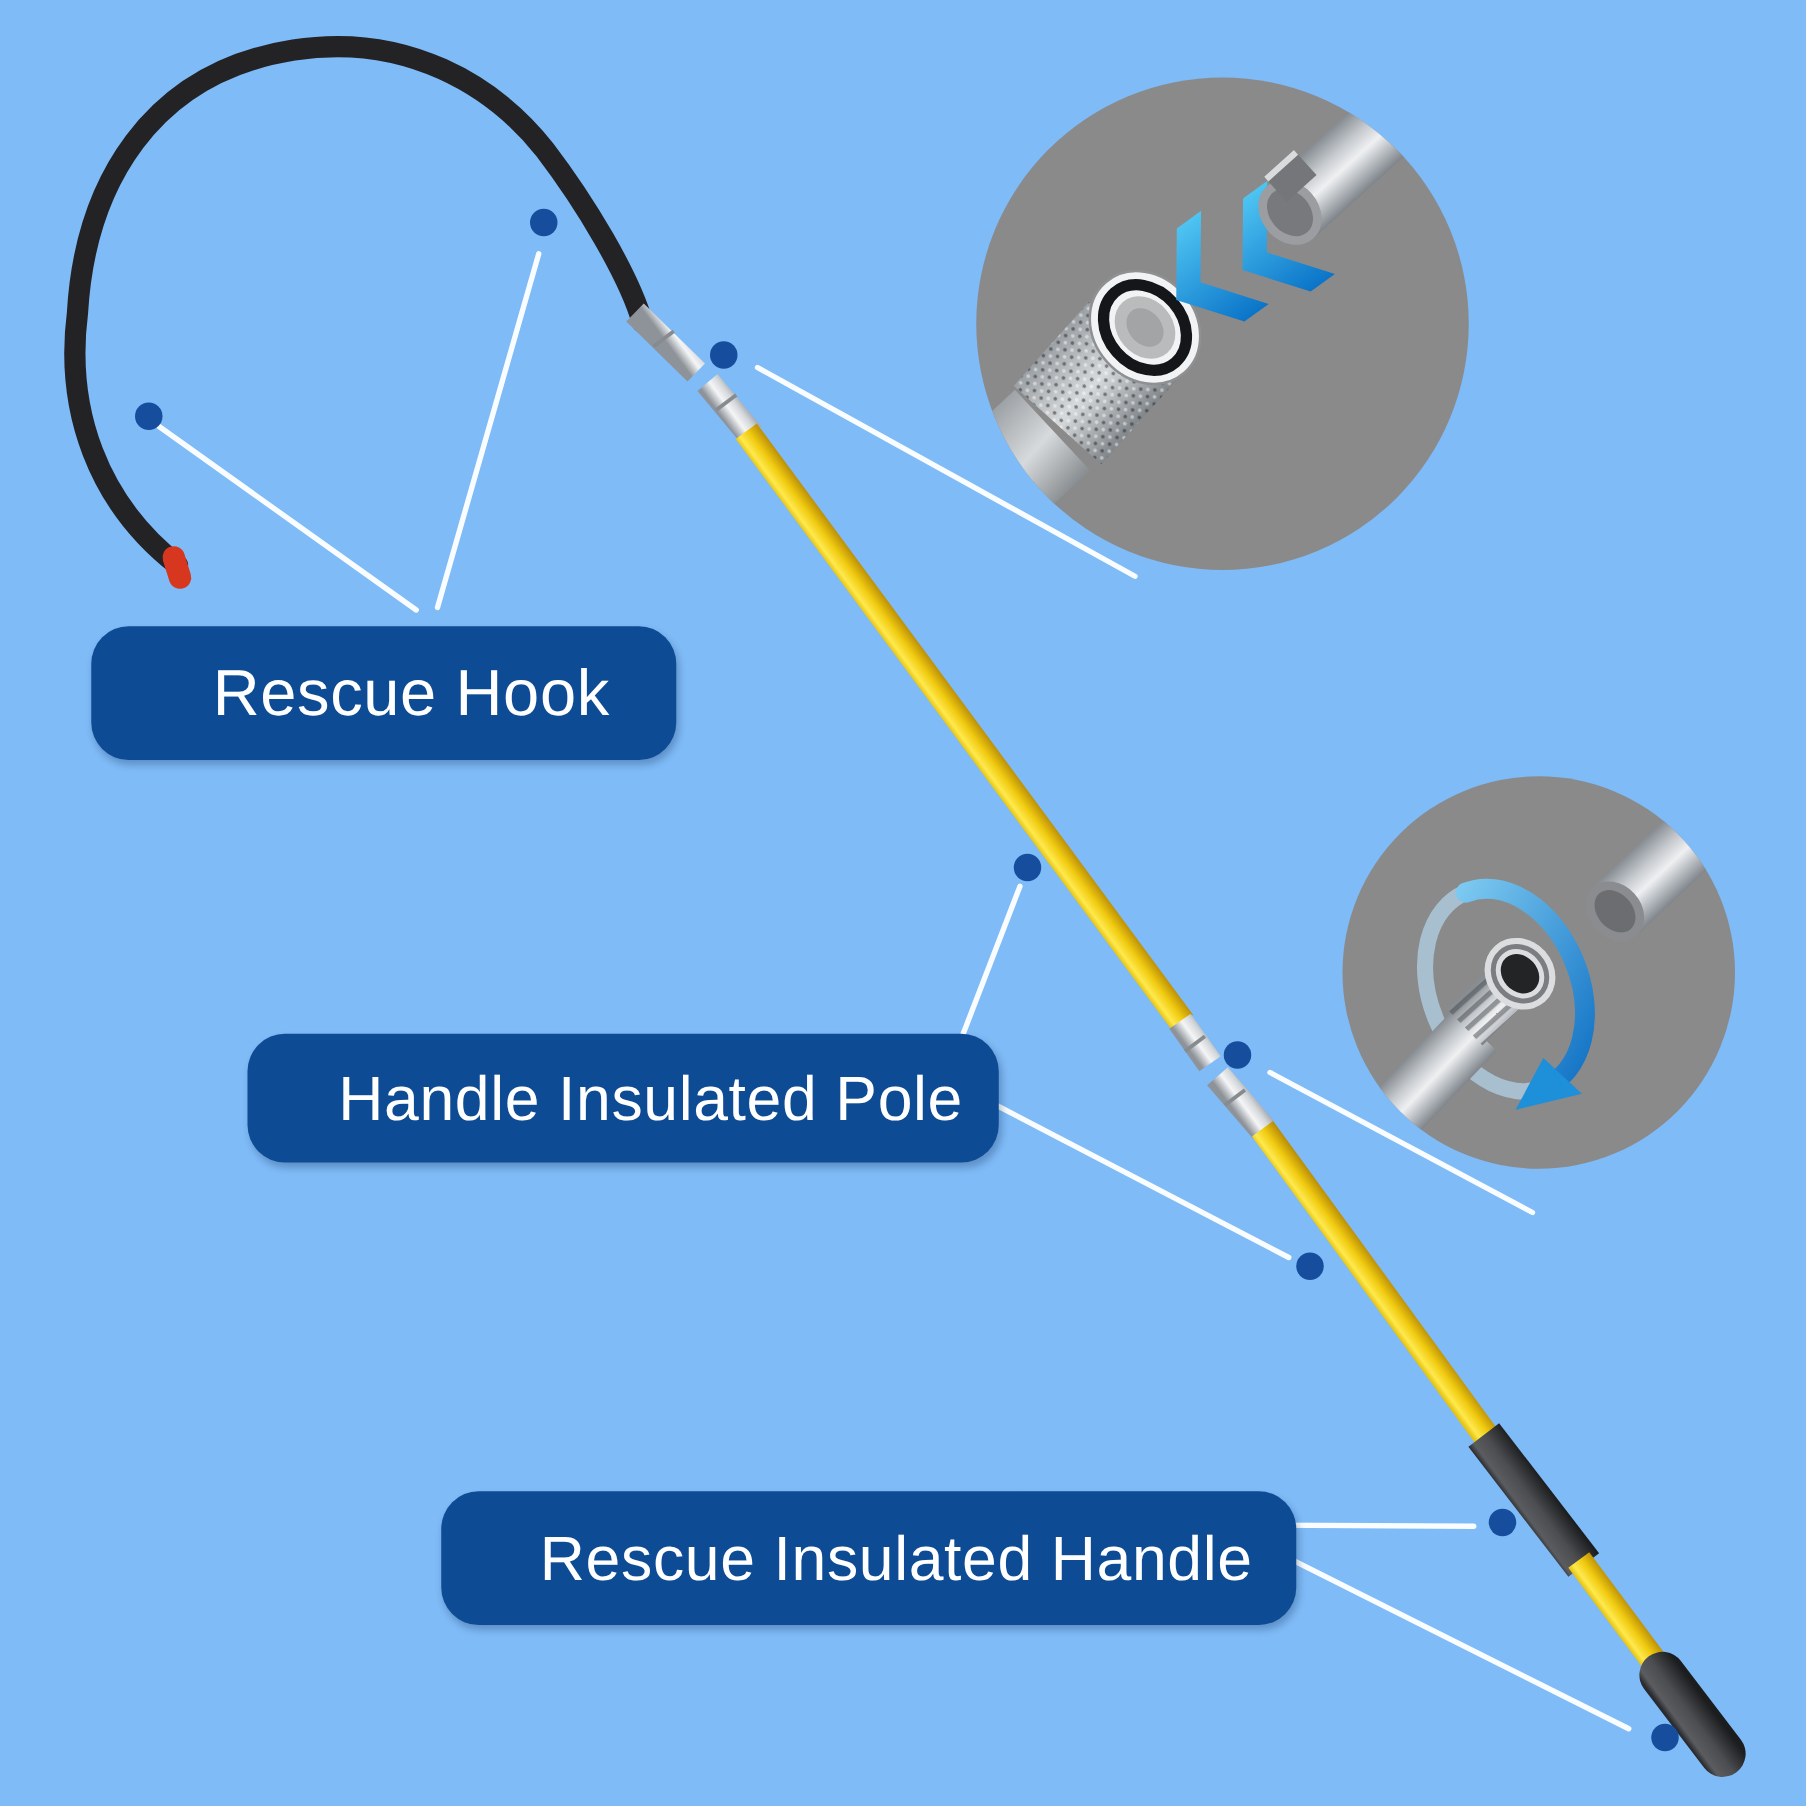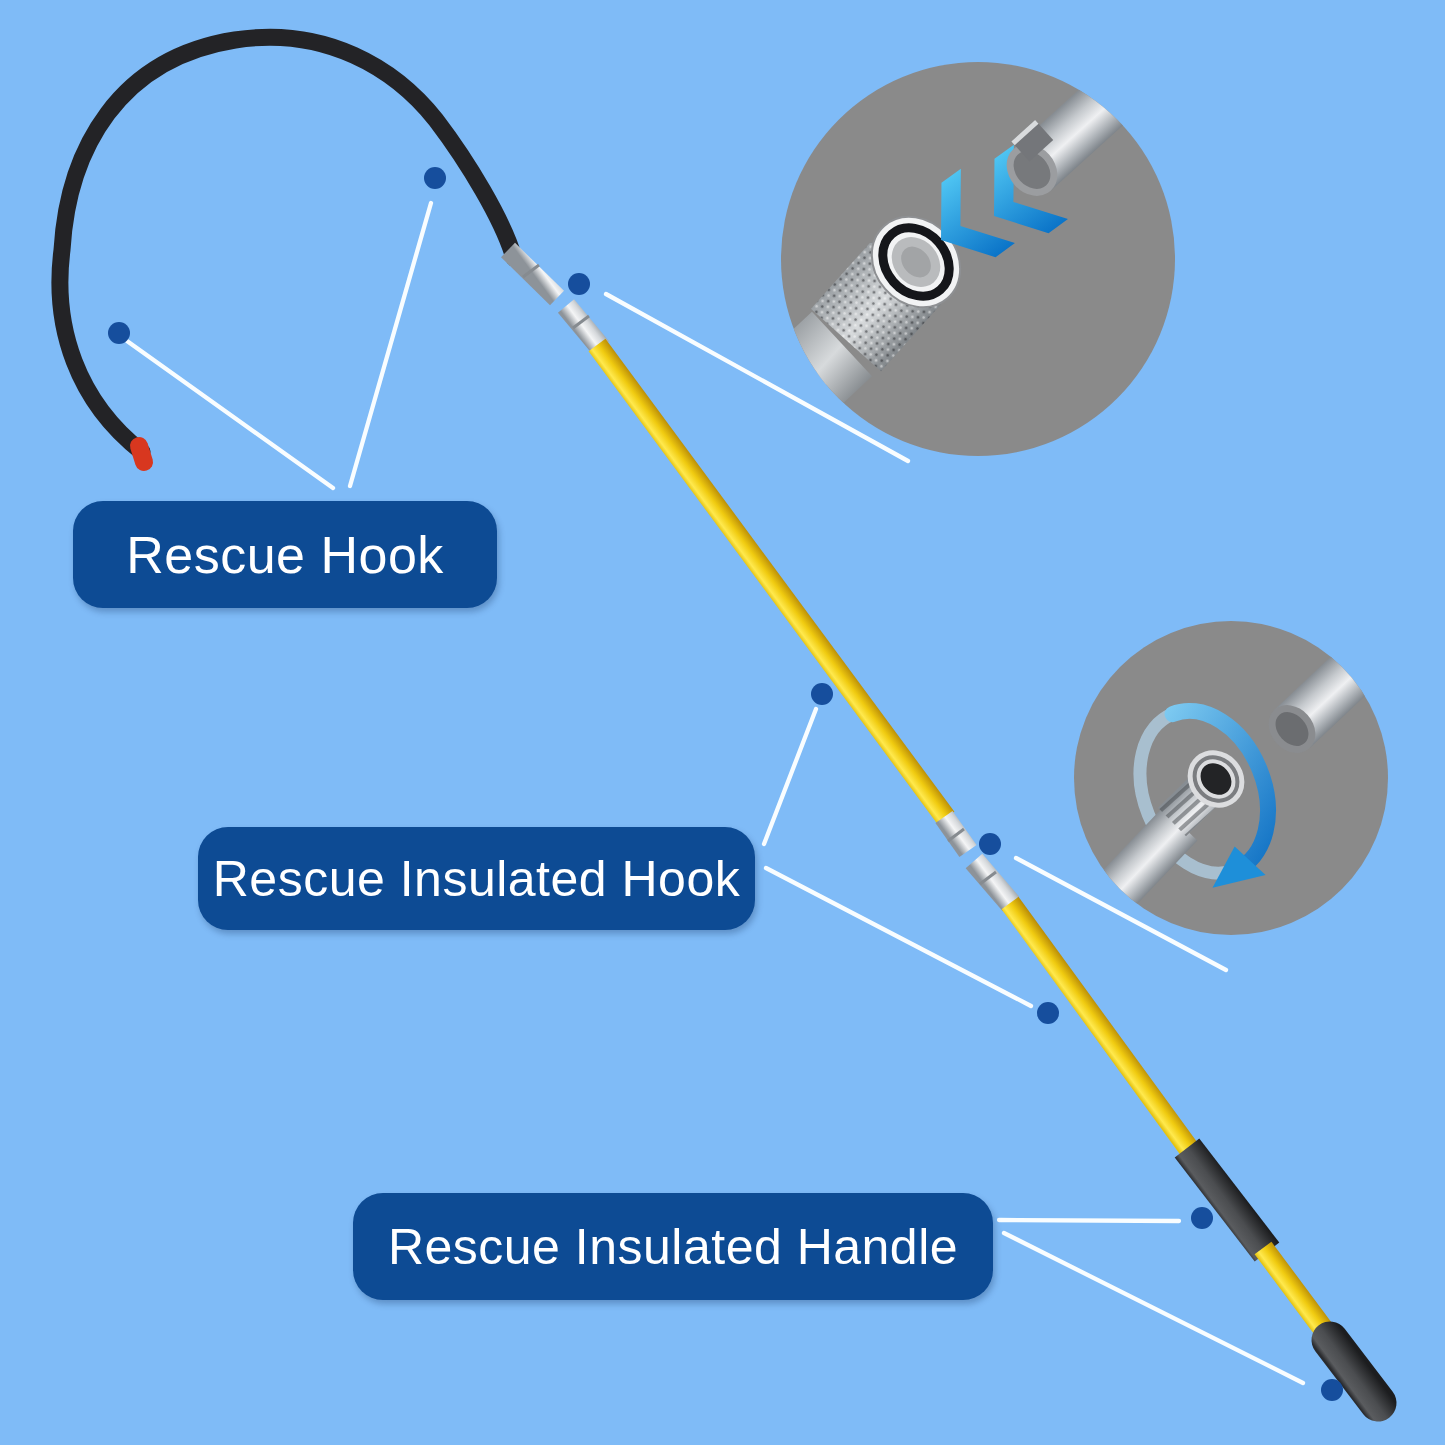--- a/index.html
+++ b/index.html
@@ -9,20 +9,21 @@
     font-family:"Liberation Sans", sans-serif;
   }
   .stage svg{position:absolute;left:0;top:0;}
   .label{
     position:absolute;display:flex;align-items:center;justify-content:center;
     background:var(--label-background,#0d4b94);
     color:var(--label-text,#fff);
     border-radius:30px;
     font-size:52px;line-height:1;letter-spacing:.5px;white-space:nowrap;
     box-shadow:2px 4px 6px rgba(10,35,80,.28);
+    padding-left:44px;
   }
   #label-hook{left:73px;top:501px;width:424px;height:107px;}
   #label-pole{left:198px;top:827px;width:557px;height:103px;font-size:50px;}
   #label-handle{left:353px;top:1173px;width:640px;height:107px;font-size:50px;margin-top:20px;}
 </style>
 </head>
 <body>
 
 <div class="stage">
 
@@ -193,15 +194,15 @@
     <circle cx="579" cy="284" r="11"></circle>
     <circle cx="822" cy="694" r="11"></circle>
     <circle cx="990" cy="844" r="11"></circle>
     <circle cx="1048" cy="1013" r="11"></circle>
     <circle cx="1202" cy="1218" r="11"></circle>
     <circle cx="1332" cy="1390" r="11"></circle>
   </g>
 </svg>
 
   <div class="label" id="label-hook">Rescue Hook</div>
-  <div class="label" id="label-pole">Rescue Insulated Hook</div>
+  <div class="label" id="label-pole">Handle Insulated Pole</div>
   <div class="label" id="label-handle">Rescue Insulated Handle</div>
 </div>
 
 </body></html>

